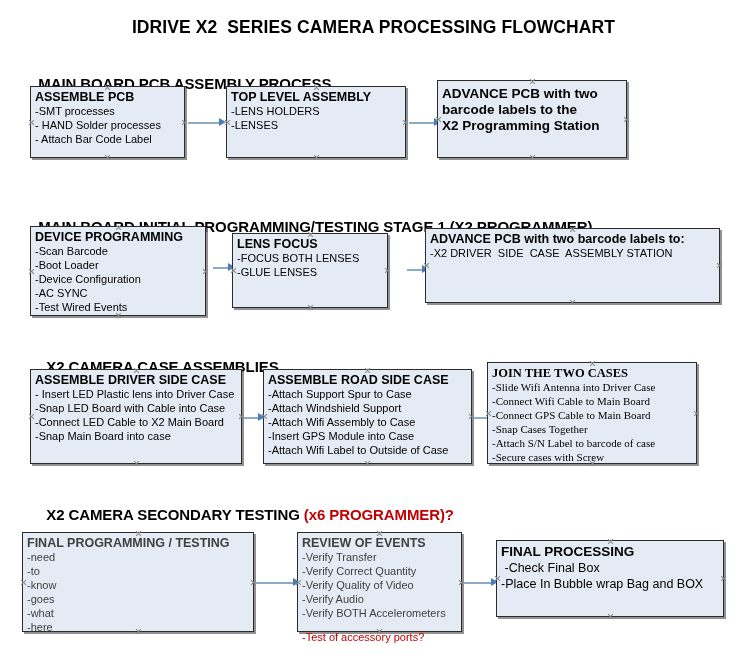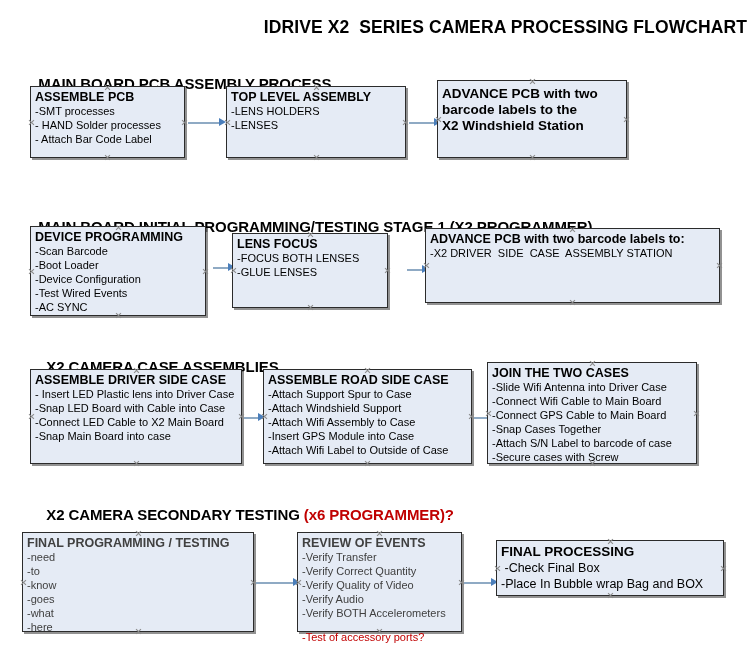--- a/index.html
+++ b/index.html
@@ -22,21 +22,21 @@
     width: 747px;
     height: 662px;
   }
 
   
   .doc-title {
     position: absolute;
     left: 0;
     top: 17px;
     width: 747px;
-    text-align: right;
+    text-align: center;
     font-size: 17.5px;
     font-weight: bold;
     letter-spacing: 0.1px;
     white-space: pre;
   }
 
   
   .section-heading {
     position: absolute;
     font-size: 15px;
@@ -176,40 +176,40 @@
 
   <div class="arrow" style="left:409px; top:118px; width:32px;">
     <span class="shaft" style="width:25px;"></span>
     <span class="head" style="left:25px;"></span>
   </div>
 
   <div class="fbox big" style="left:437px; top:80px; width:190px; height:78px;">
     <div class="pad" style="top:5px;">
       <span class="btitle">ADVANCE PCB with two</span>
       <span class="btitle">barcode labels to the</span>
-      <span class="btitle">X2 Windshield Station</span>
+      <span class="btitle">X2 Programming Station</span>
     </div>
     <span class="handle" style="left:50%; top:0;"></span>
     <span class="handle" style="left:50%; top:100%;"></span>
     <span class="handle" style="left:0; top:50%;"></span>
     <span class="handle" style="left:100%; top:50%;"></span>
   </div>
 
   <div class="section-heading" style="left:22px; top:201px;">
     <span>MAIN BOARD INITIAL PROGRAMMING/TESTING STAGE 1 (X2 PROGRAMMER)</span>
   </div>
 
   <div class="fbox" style="left:30px; top:226px; width:176px; height:90px;">
     <div class="pad">
       <span class="btitle">DEVICE PROGRAMMING</span>
       <span class="bline">-Scan Barcode</span>
       <span class="bline">-Boot Loader</span>
       <span class="bline">-Device Configuration</span>
+      <span class="bline">-AC SYNC</span>
       <span class="bline">-Test Wired Events</span>
-      <span class="bline">-AC SYNC</span>
     </div>
     <span class="handle" style="left:50%; top:0;"></span>
     <span class="handle" style="left:50%; top:100%;"></span>
     <span class="handle" style="left:0; top:50%;"></span>
     <span class="handle" style="left:100%; top:50%;"></span>
   </div>
 
   <div class="arrow" style="left:213px; top:263px; width:22px;">
     <span class="shaft" style="width:15px;"></span>
     <span class="head" style="left:15px;"></span>
@@ -279,21 +279,21 @@
     <span class="handle" style="left:50%; top:100%;"></span>
     <span class="handle" style="left:0; top:50%;"></span>
     <span class="handle" style="left:100%; top:50%;"></span>
   </div>
 
   <div class="arrow" style="left:474px; top:413px; width:22px;">
     <span class="shaft" style="width:13px;"></span>
     <span class="head" style="left:13px;"></span>
   </div>
 
-  <div class="fbox" style="left:487px; top:362px; width:210px; height:102px;">
+  <div class="fbox" style="left:487px; top:362px; width:210px; height:102px;font-family:Liberation Serif, serif;">
     <div class="pad">
       <span class="btitle">JOIN THE TWO CASES</span>
       <span class="bline">-Slide Wifi Antenna into Driver Case</span>
       <span class="bline">-Connect Wifi Cable to Main Board</span>
       <span class="bline">-Connect GPS Cable to Main Board</span>
       <span class="bline">-Snap Cases Together</span>
       <span class="bline">-Attach S/N Label to barcode of case</span>
       <span class="bline">-Secure cases with Screw</span>
     </div>
     <span class="handle" style="left:50%; top:0;"></span>
@@ -342,21 +342,21 @@
     <span class="handle" style="left:100%; top:50%;"></span>
   </div>
 
   <div class="overflow-line" style="left:302px; top:630px;">-Test of accessory ports?</div>
 
   <div class="arrow" style="left:464px; top:578px; width:34px;">
     <span class="shaft" style="width:27px;"></span>
     <span class="head" style="left:27px;"></span>
   </div>
 
-  <div class="fbox big" style="left:496px; top:540px; width:228px; height:56px;">
+  <div class="fbox big" style="left:496px; top:540px; width:228px; height:77px;">
     <div class="pad">
       <span class="btitle">FINAL PROCESSING</span>
       <span class="bline"> -Check Final Box</span>
       <span class="bline">-Place In Bubble wrap Bag and BOX</span>
     </div>
     <span class="handle" style="left:50%; top:0;"></span>
     <span class="handle" style="left:50%; top:100%;"></span>
     <span class="handle" style="left:0; top:50%;"></span>
     <span class="handle" style="left:100%; top:50%;"></span>
   </div>

